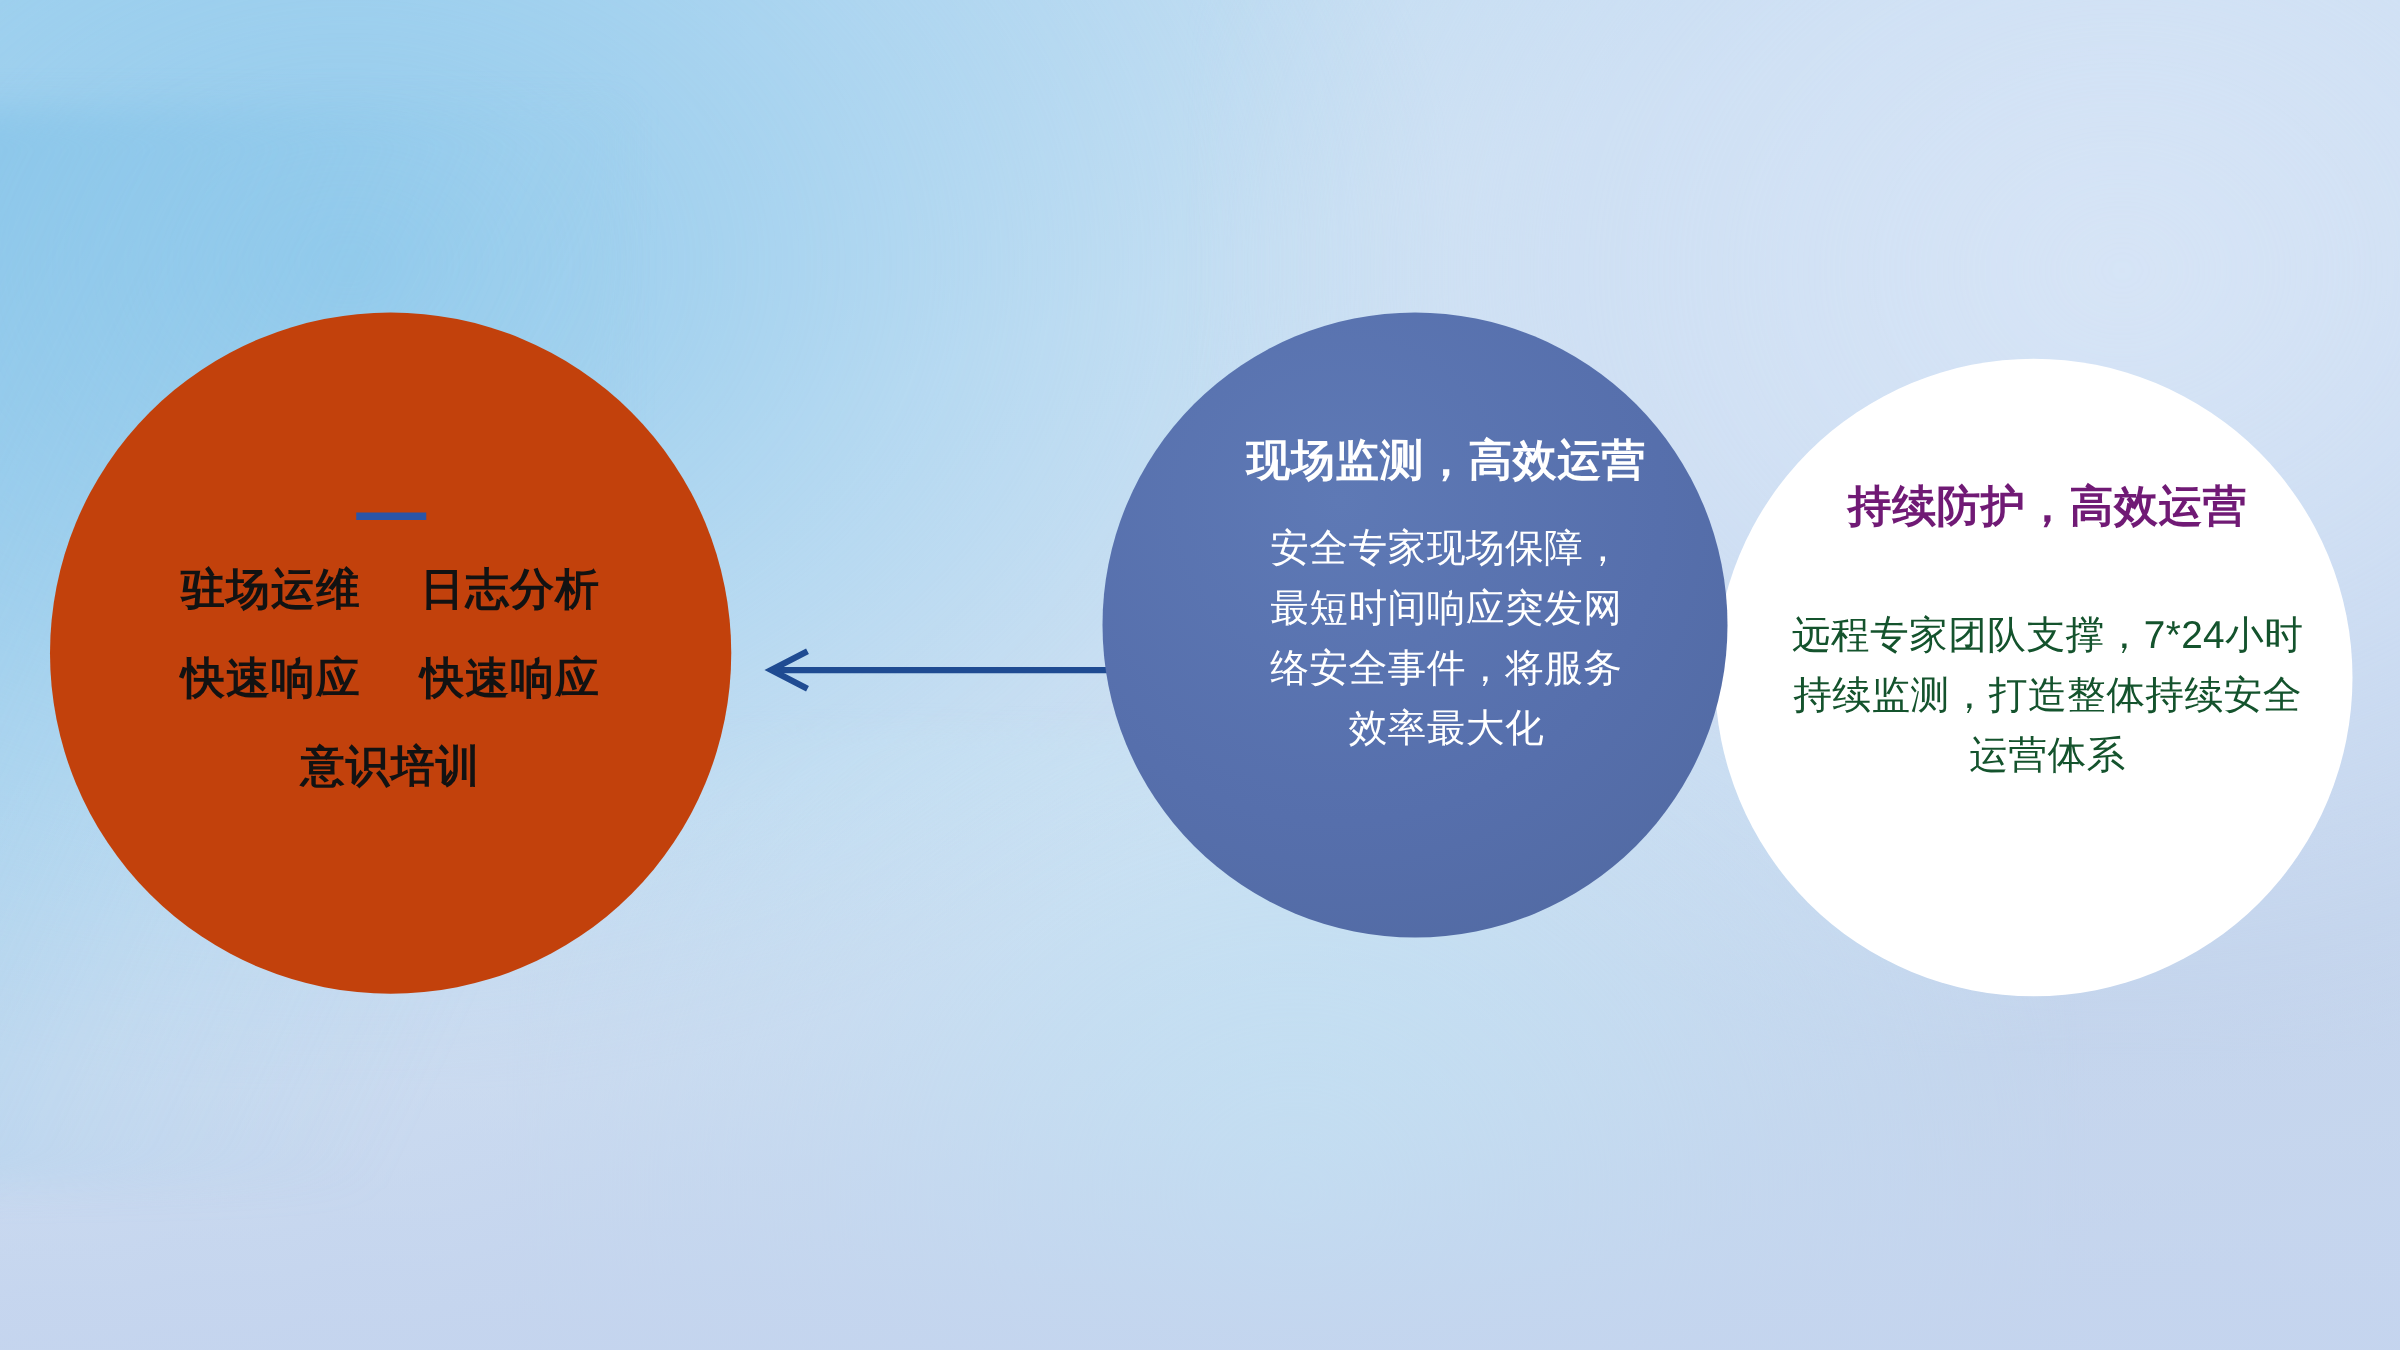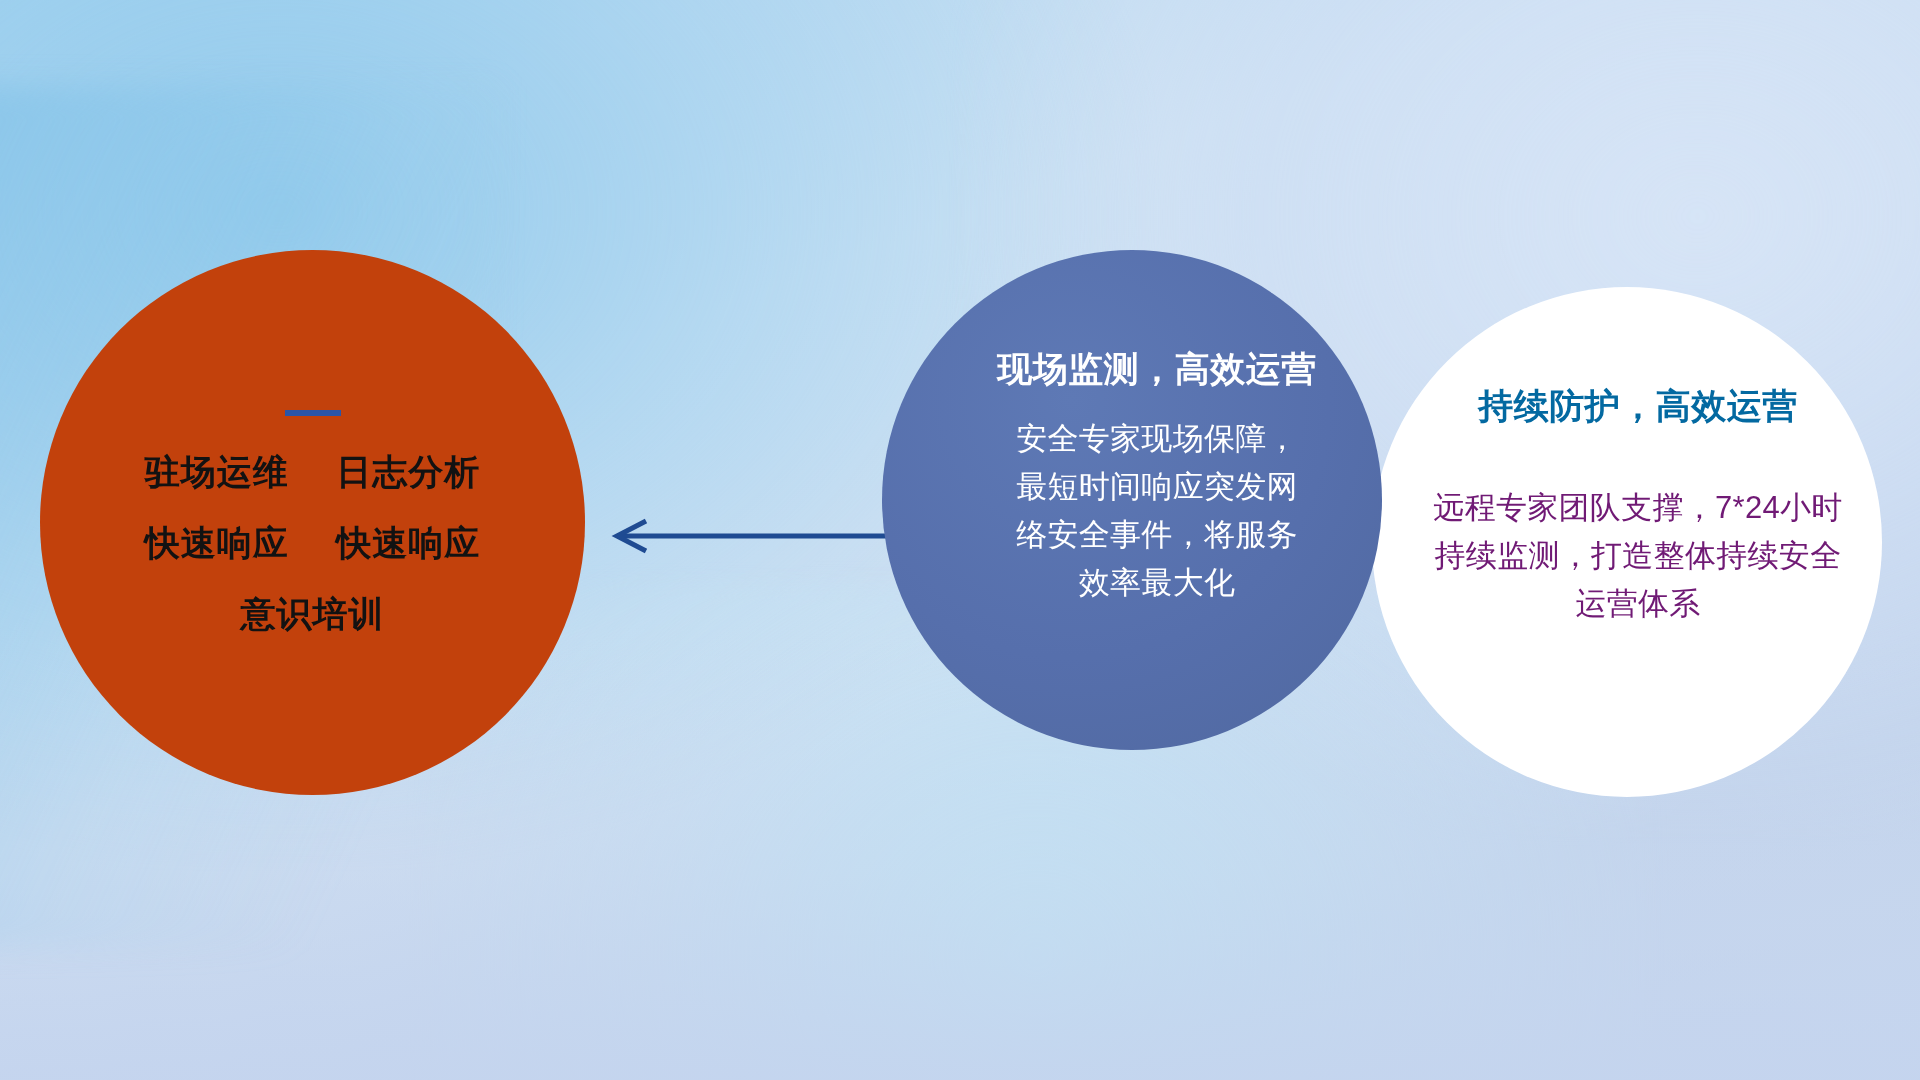--- a/index.html
+++ b/index.html
@@ -190,30 +190,30 @@
     letter-spacing: 0.3px;
   }
 
   
   #right-content {
     padding-top: 100px;
     padding-left: 40px;
     padding-right: 18px;
   }
   #right-title {
-    color: #0369a1;
+    color: #701a75;
     font-weight: bold;
     font-size: 35px;
     line-height: 1.1;
     white-space: nowrap;
     letter-spacing: 0.5px;
   }
   #right-body {
     margin-top: 58px;
-    color: #701a75;
+    color: #14532d;
     font-size: 31px;
     line-height: 1.55;
     width: 418px;
     text-align: center;
     letter-spacing: 0.3px;
   }
 
   
   #arrow-connector {
     position: absolute;

